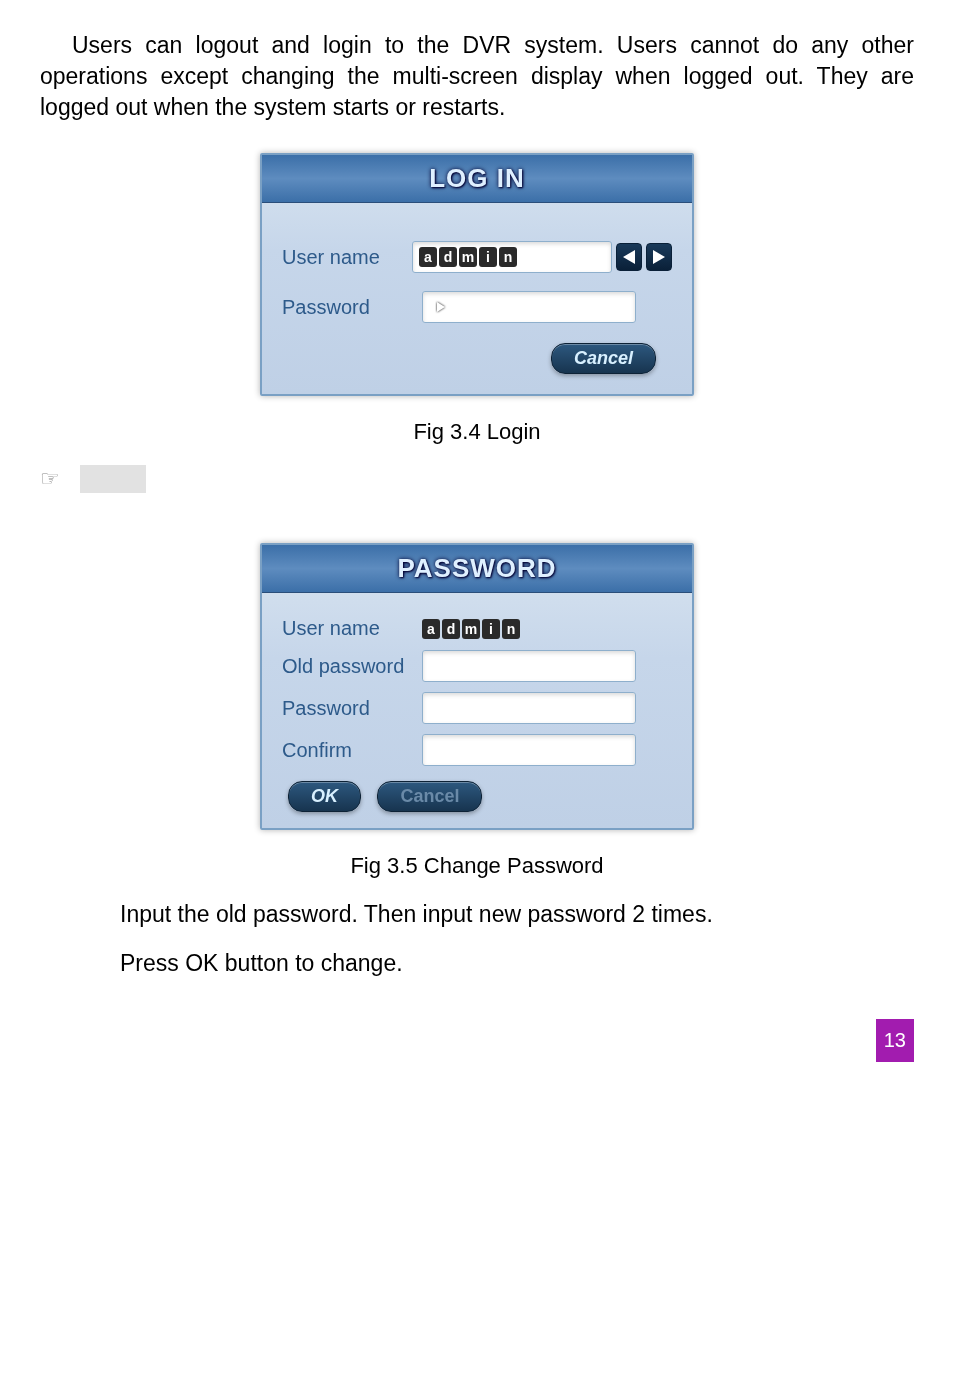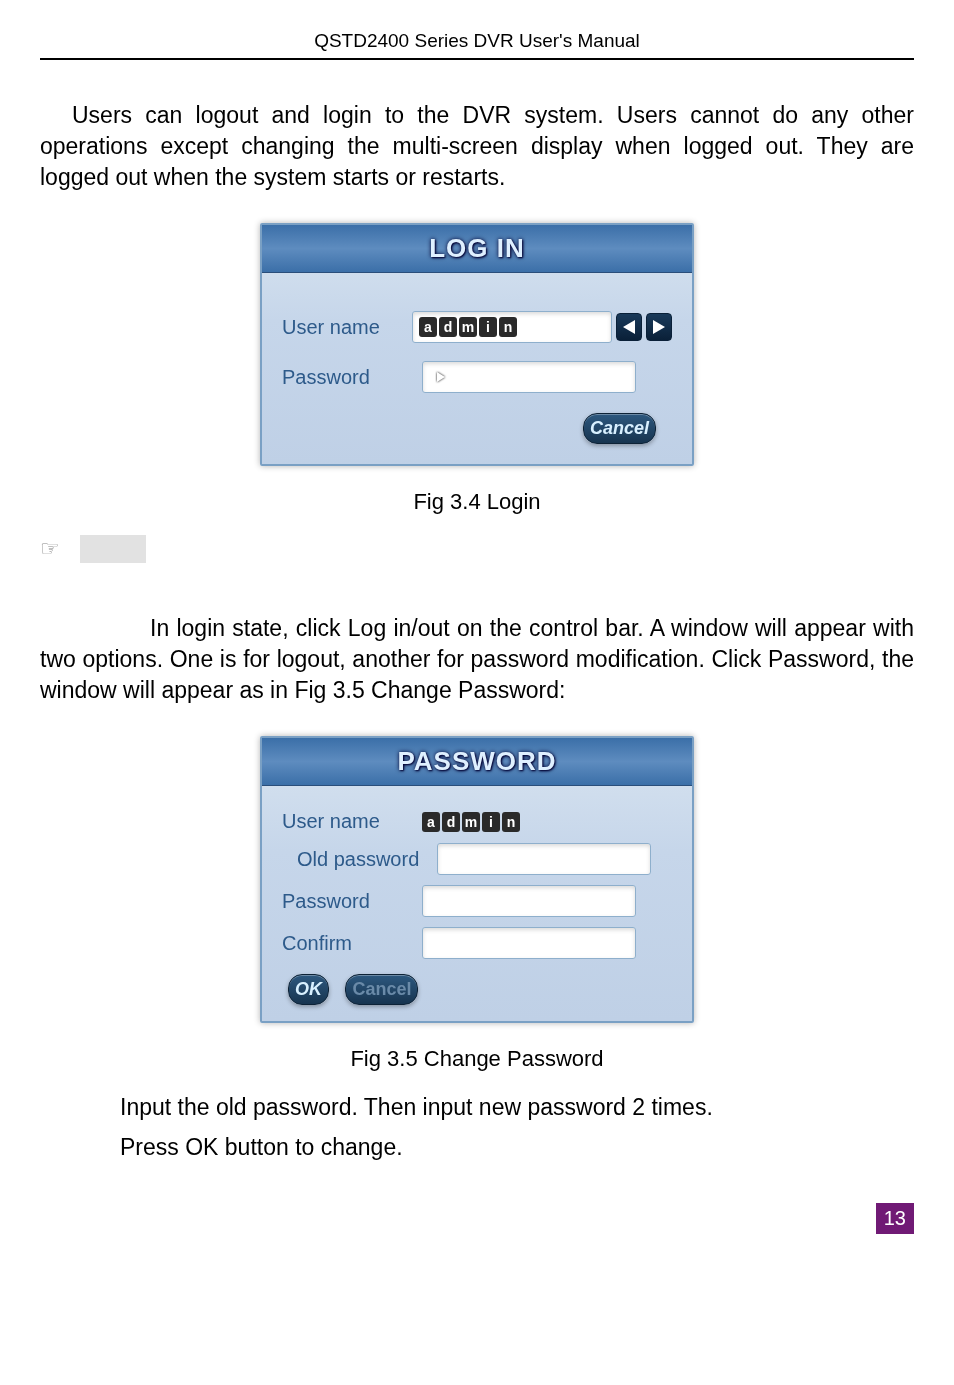--- a/index.html
+++ b/index.html
@@ -109,21 +109,21 @@
     filter: drop-shadow(0 0 1px #000);
   }
   .btn-row { text-align: right; margin-top: 20px; padding-right: 10px;}
   .btn-row2 { margin-top: 15px;}
   .btn {
     display: inline-block;
     background: linear-gradient(#2d587f,#17344f);
     color: #d8f0ff;
     border: 1px solid #0d2236;
     border-radius: 14px;
-    padding: 4px 6px;
+    padding: 4px 22px;
     font-style: italic;
     font-weight: bold;
     font-size: 18px;
     box-shadow: inset 0 1px 0 rgba(255,255,255,0.3), 0 2px 4px rgba(0,0,0,0.3);
     margin: 0 6px;
   }
   .btn.faded { color: #6a8aa8; font-style: normal;}
   .caption {
     text-align: center;
     font-size: 22px;
@@ -138,32 +138,31 @@
   .hand-icon {
     font-size: 22px;
     color: #888;
   }
   .grey-box {
     width: 66px; height: 28px; background: #e2e2e2;
   }
   .small-dialog { width: 430px; }
   .pg-num {
     float: right;
-    background: #701a75;
+    background: #a21caf;
     color: #fff;
-    padding: 4px 8px;
+    padding: 10px 8px;
     font-size: 20px;
     margin-top: 40px;
   }
 </style>
 </head>
 <body>
 
 <div class="page">
-  <div class="header-line">QSTD2400 Series DVR User's Manual</div>
 
   <p class="para indent">Users can logout and login to the DVR system. Users cannot do any other operations except changing the multi-screen display when logged out. They are logged out when the system starts or restarts.</p>
 
 
   <div class="dialog">
     <div class="dialog-title">LOG IN</div>
     <div class="dialog-body">
       <div class="row">
         <div class="row-label">User name</div>
         <div class="val-box">
@@ -199,40 +198,37 @@
   </div>
 
   <div class="caption">Fig 3.4 Login</div>
 
   <div class="hand-row">
     <span class="hand-icon">☞</span>
     <span class="grey-box"></span>
   </div>
 
 
-  <p class="para indent2" style="text-indent:0">
-    <span style="display:inline-block;width:110px"></span><span>In login state, click Log in/out on the control bar. A window will appear with two options. One is for logout, another for password modification. Click Password, the window will appear as in Fig 3.5    Change Password:</span>
-  </p>
 
   <div class="dialog small-dialog">
     <div class="dialog-title">PASSWORD</div>
     <div class="dialog-body" style="padding:14px 20px 16px 20px">
       <div class="row" style="margin:10px 0">
         <div class="row-label">User name</div>
         <div>
           <span class="val-chars">
             <span class="chip">a</span>
             <span class="chip">d</span>
             <span class="chip">m</span>
             <span class="chip">i</span>
             <span class="chip">n</span>
           </span>
         </div>
       </div>
-      <div class="row" style="margin:10px 15px">
+      <div class="row" style="margin:10px 0">
         <div class="row-label">Old password</div>
         <div class="val-box"></div>
       </div>
       <div class="row" style="margin:10px 0">
         <div class="row-label">Password</div>
         <div class="val-box"></div>
       </div>
       <div class="row" style="margin:10px 0">
         <div class="row-label">Confirm</div>
         <div class="val-box"></div>
@@ -240,18 +236,18 @@
       <div class="btn-row2">
         <span class="btn">OK</span>
         <span class="btn faded">Cancel</span>
       </div>
     </div>
   </div>
 
   <div class="caption">Fig 3.5    Change Password</div>
 
   <p class="para" style="margin:0 0 0 80px">Input the old password. Then input new password 2 times.</p>
-  <p class="para" style="margin:9px 0 0 80px">Press OK button to change.</p>
+  <p class="para" style="margin:18px 0 0 80px">Press OK button to change.</p>
 
   <div style="clear:both"></div>
   <span class="pg-num">13</span>
   <div style="clear:both"></div>
 </div>
 
 </body></html>

